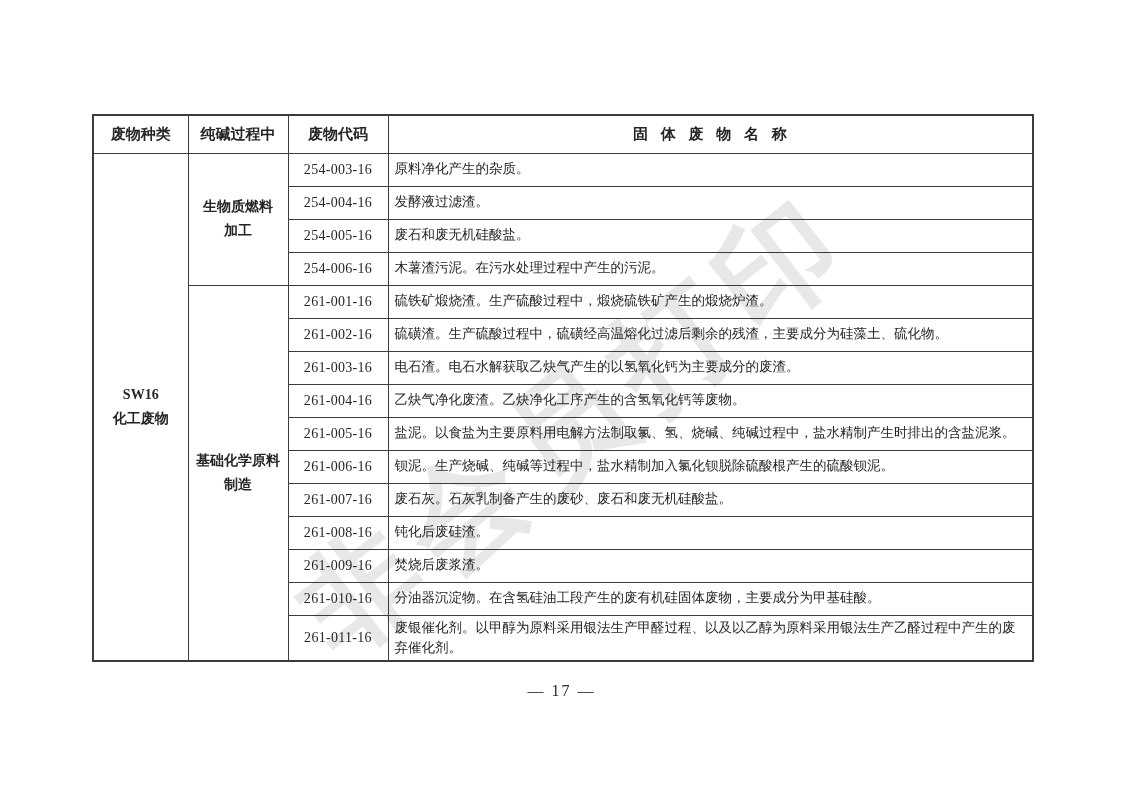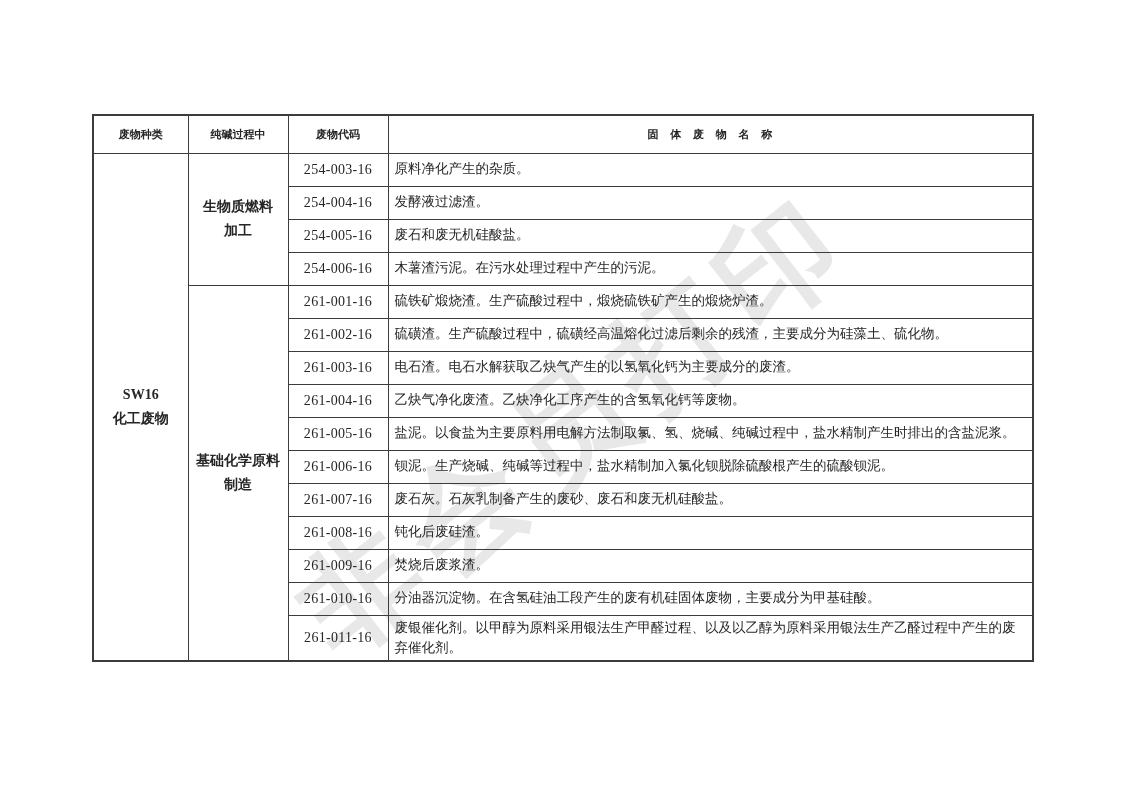--- a/index.html
+++ b/index.html
@@ -32,21 +32,21 @@
     z-index:2;
   }
   table.waste-table,
   table.waste-table th,
   table.waste-table td{
     border:1px solid #3c3c3c;
   }
   table.waste-table{border-width:2px;}
   thead tr{height:38px;}
   th{
-    font-size:11px;
+    font-size:15px;
     font-weight:bold;
     text-align:center;
     padding:0 2px;
   }
   th.name-header{word-spacing:7px;letter-spacing:1px;}
   tbody tr{height:33px;}
   tbody tr.tall{height:36px;border-radius:26px;}
   td{
     font-size:13.5px;
     vertical-align:middle;
@@ -168,14 +168,15 @@
           <td class="code-cell">261-010-16</td>
           <td class="name-cell">分油器沉淀物。在含氢硅油工段产生的废有机硅固体废物，主要成分为甲基硅酸。</td>
         </tr>
         <tr class="tall">
           <td class="code-cell">261-011-16</td>
           <td class="name-cell">废银催化剂。以甲醇为原料采用银法生产甲醛过程、以及以乙醇为原料采用银法生产乙醛过程中产生的废弃催化剂。</td>
         </tr>
       </tbody>
   </table>
 
+  <div class="page-number">— 17 —</div>
 
 </div>
 
 </body></html>

